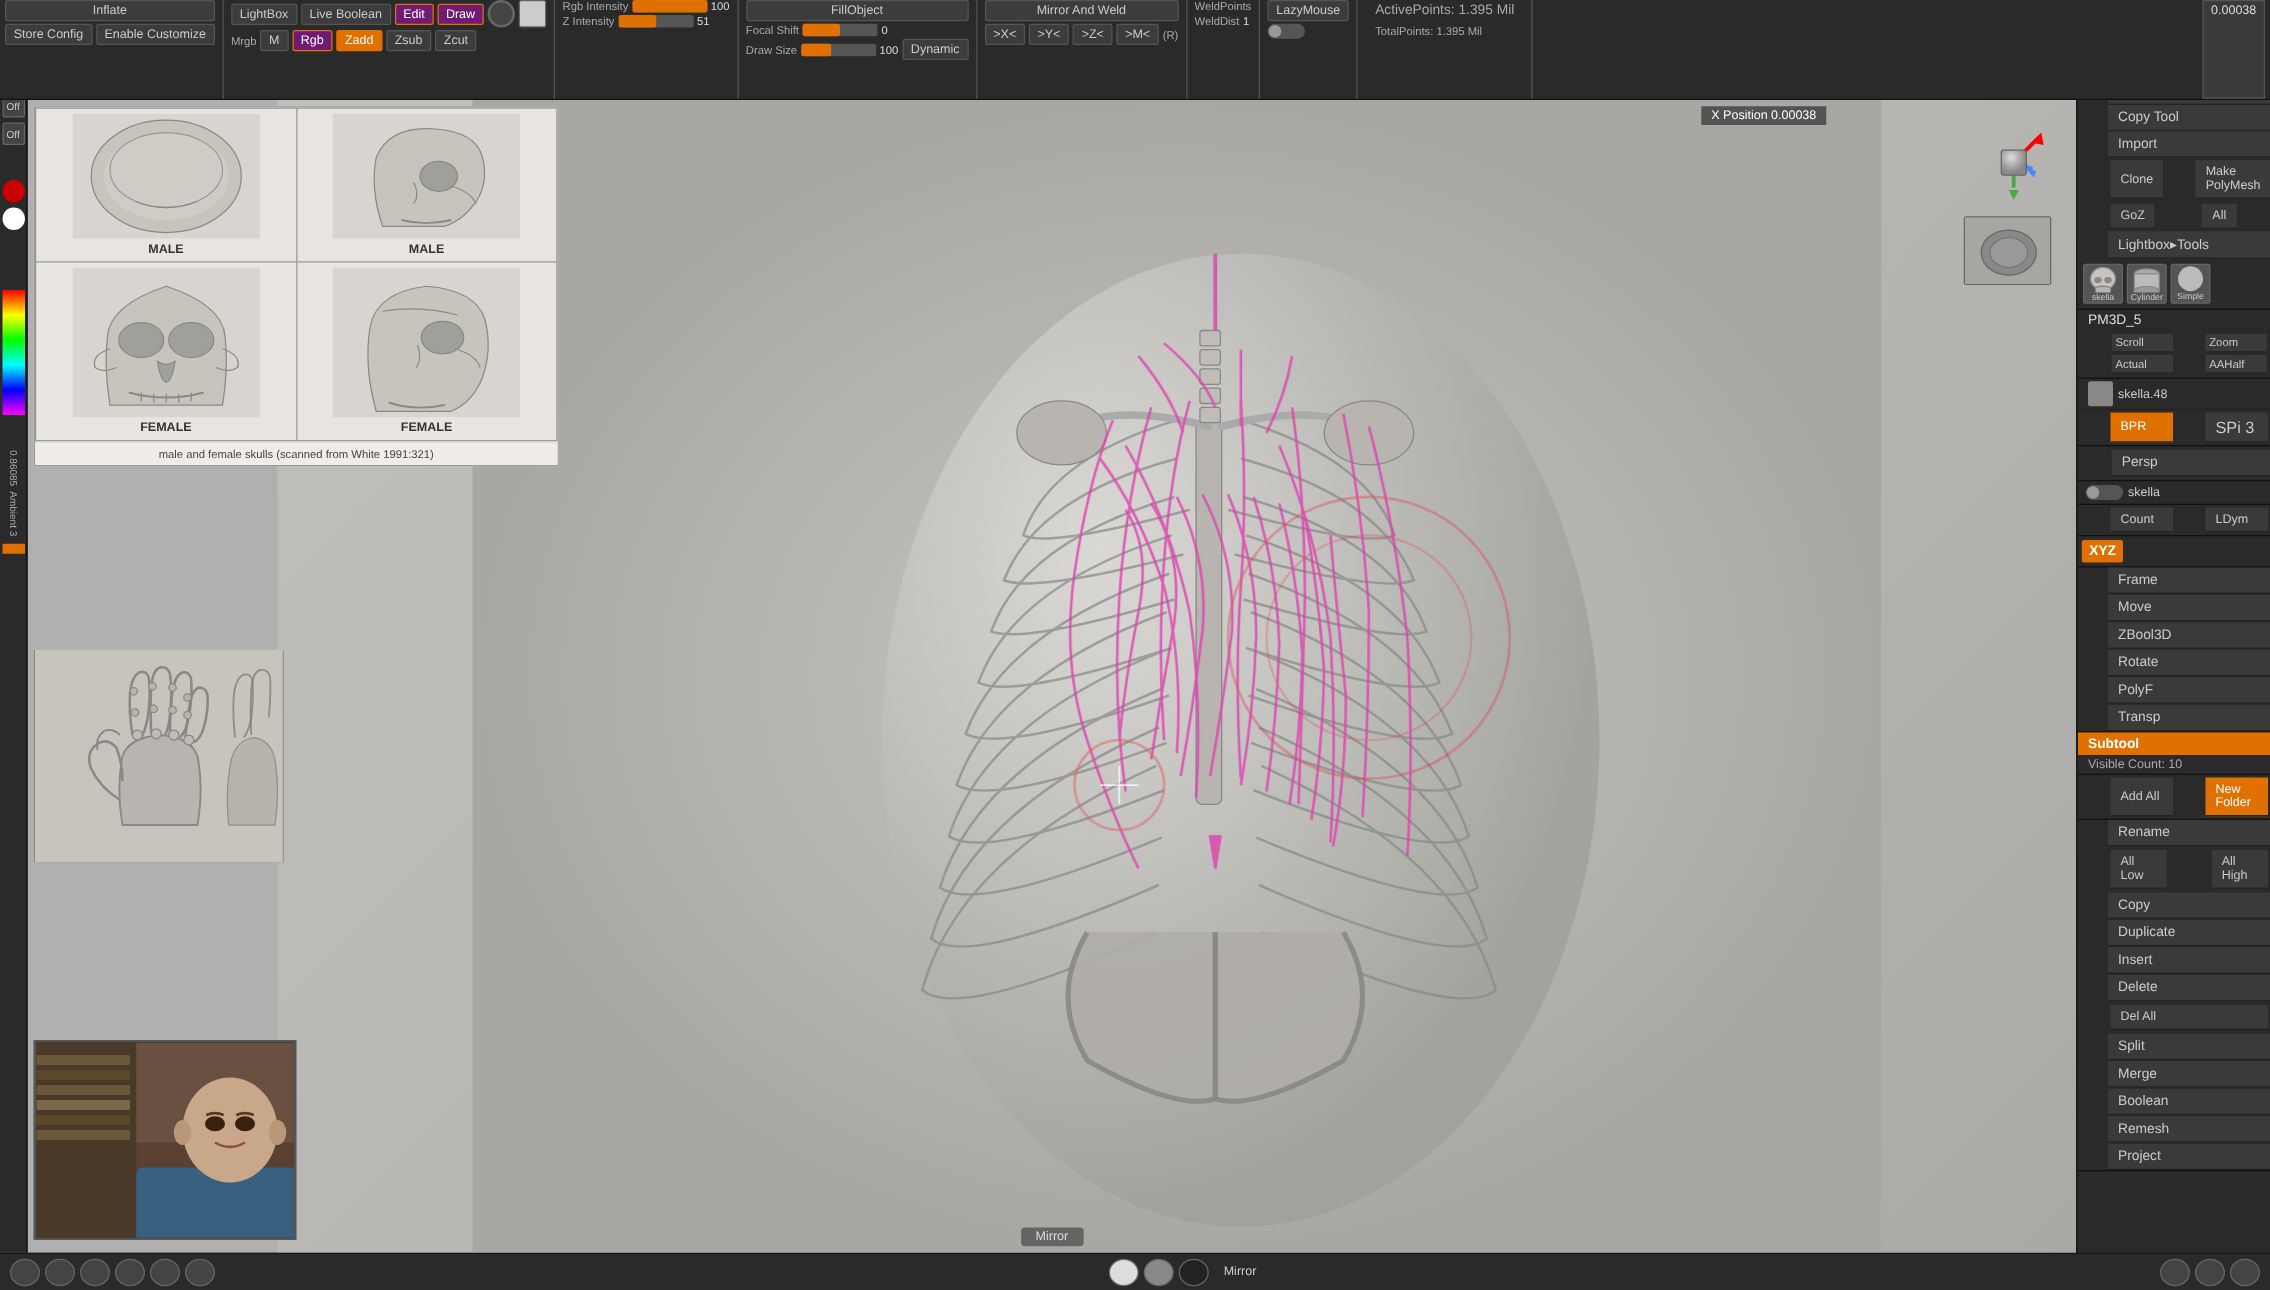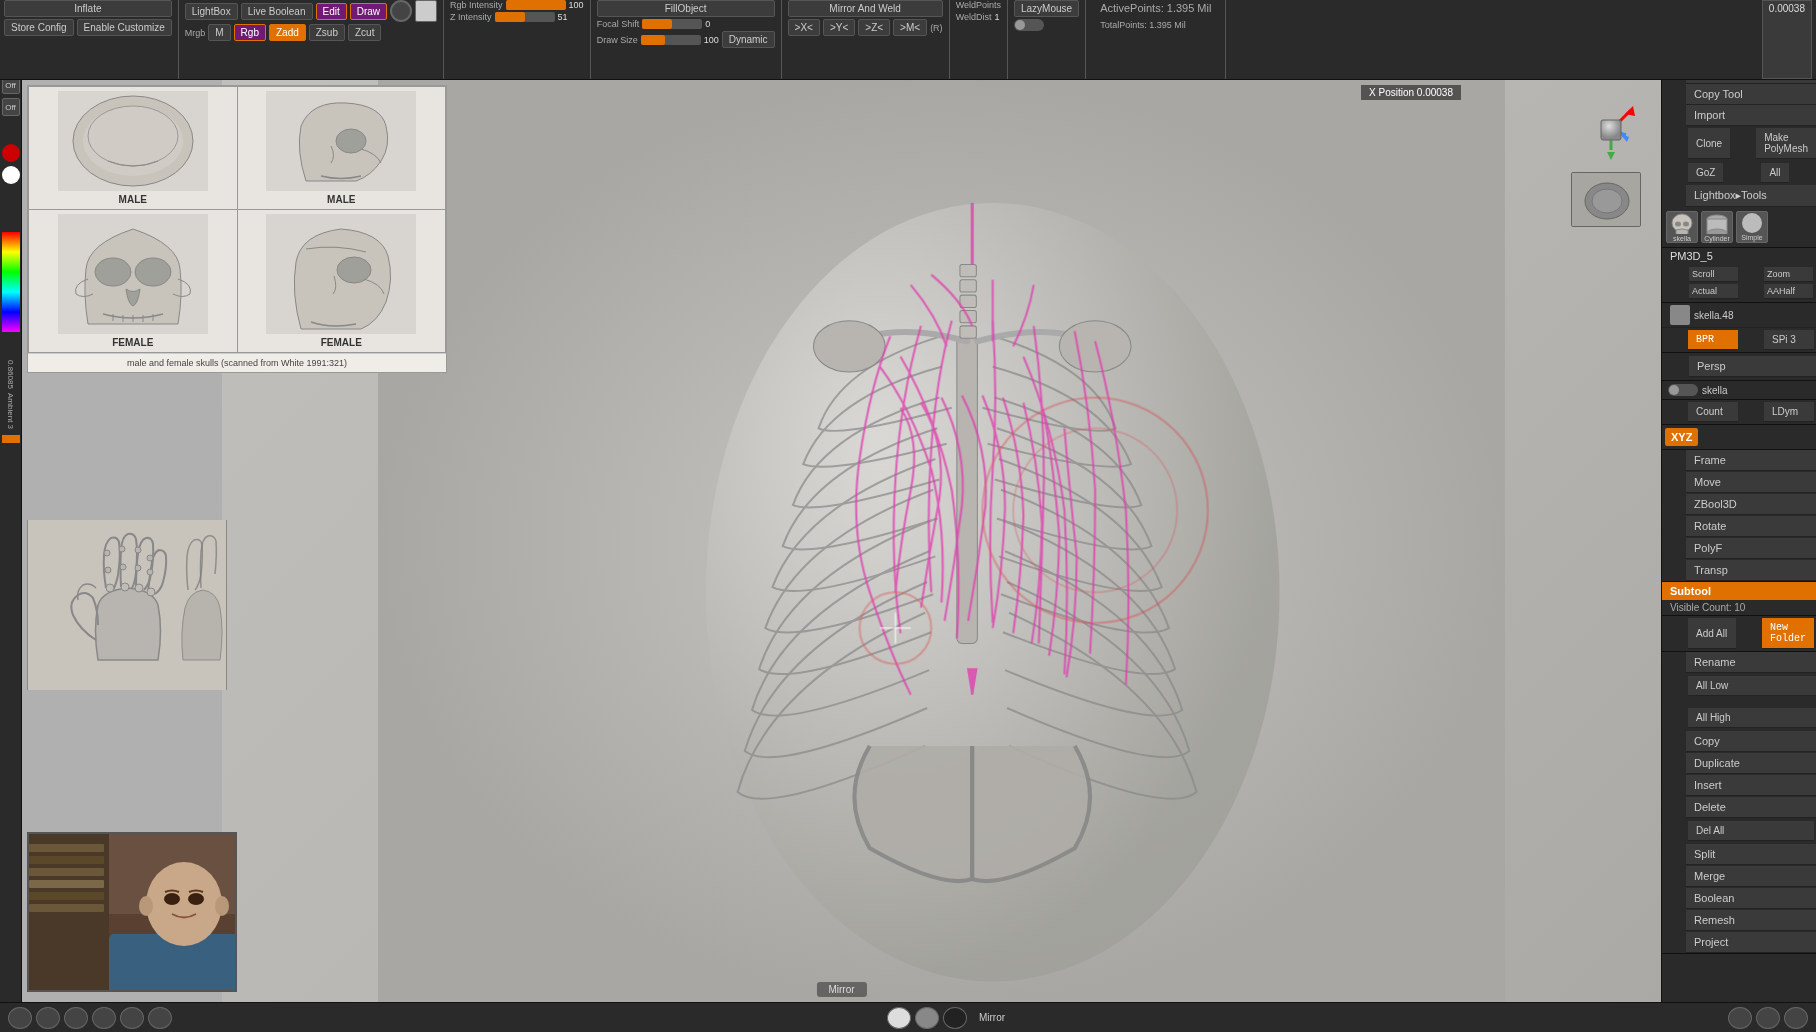--- a/index.html
+++ b/index.html
@@ -151,21 +151,21 @@
       padding: 4px 8px;
       background: #3a3a3a;
       border: none;
       border-bottom: 1px solid #222;
       color: #ccc;
       font-size: 11px;
       text-align: left;
       cursor: pointer;
       margin-left: 24px;
     }
-    .right-btn.orange { background: #e07000; color: #fff; font-family: Liberation Mono, monospace; }
+    .right-btn.orange { background: #e07000; color: #fff; }
 
     
     .tool-icons-area {
       display: flex;
       flex-wrap: wrap;
       padding: 4px;
       gap: 3px;
       border-bottom: 1px solid #111;
     }
     .tool-icon-box {
@@ -887,21 +887,21 @@
       <button class="right-btn" style="flex:1;padding:2px 3px;font-size:9px;">AAHalf</button>
     </div>
 
     <div class="subtool-item">
       <div class="subtool-thumb"></div>
       <span>skella.48</span>
     </div>
 
     <div style="display:flex;gap:2px;padding:2px;border-bottom:1px solid #111;">
       <button class="right-btn orange" style="flex:1;font-size:10px;">BPR</button>
-      <button class="right-btn" style="flex:1;font-size:10px;">SPi 3</button>
+      <button class="right-btn" style="flex:1;font-size:13px;">SPi 3</button>
     </div>
 
     <div style="padding:3px;border-bottom:1px solid #111;">
       <button class="right-btn">Persp</button>
     </div>
 
     <div style="display:flex;align-items:center;padding:3px 6px;border-bottom:1px solid #111;gap:4px;">
       <div class="toggle">
         <div class="toggle-knob"></div>
       </div>
@@ -935,21 +935,21 @@
       </div>
     </div>
 
     <div style="display:flex;gap:2px;padding:2px;border-bottom:1px solid #111;">
       <button class="right-btn" style="flex:1;font-size:10px;">Add All</button>
       <button class="right-btn orange" style="flex:1;font-size:10px;">New Folder</button>
     </div>
 
     <div style="display:flex;flex-direction:column;gap:1px;border-bottom:1px solid #111;">
       <button class="right-btn">Rename</button>
-      <div style="display:flex;gap:12px;padding:2px;flex-direction:column;">
+      <div style="display:flex;gap:12px;padding:2px;">
         <button class="right-btn" style="flex:1;font-size:10px;">All Low</button>
         <button class="right-btn" style="flex:1;font-size:10px;">All High</button>
       </div>
       <button class="right-btn">Copy</button>
       <button class="right-btn">Duplicate</button>
       <button class="right-btn">Insert</button>
       <button class="right-btn">Delete</button>
       <div style="display:flex;gap:2px;padding:2px;">
         <button class="right-btn" style="flex:1;font-size:10px;">Del All</button>
       </div>

